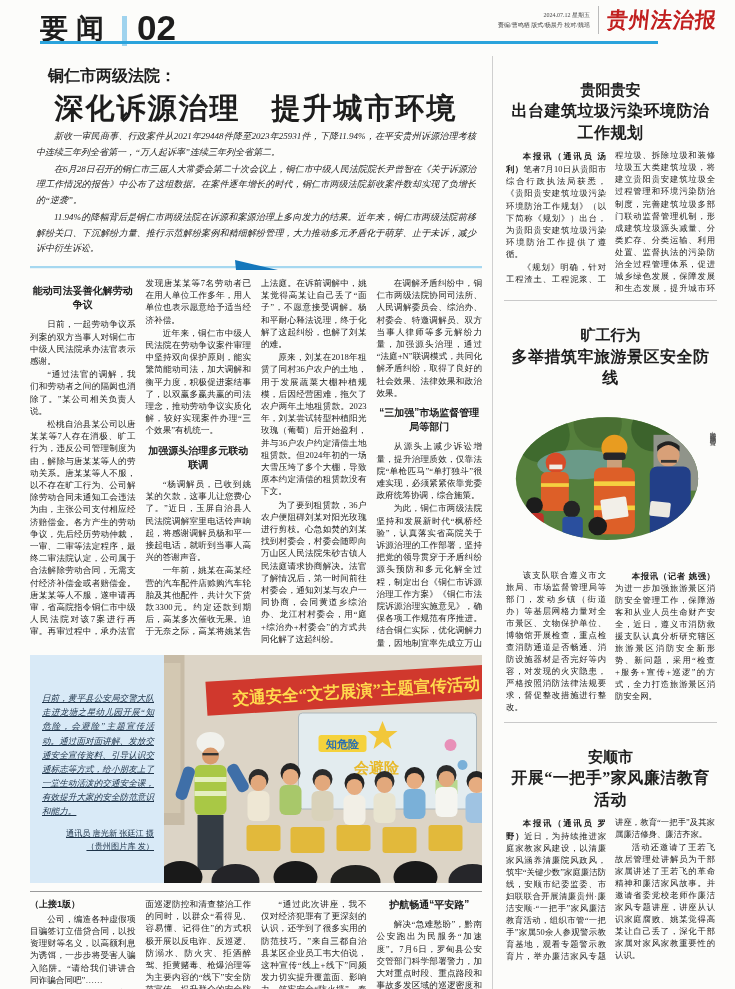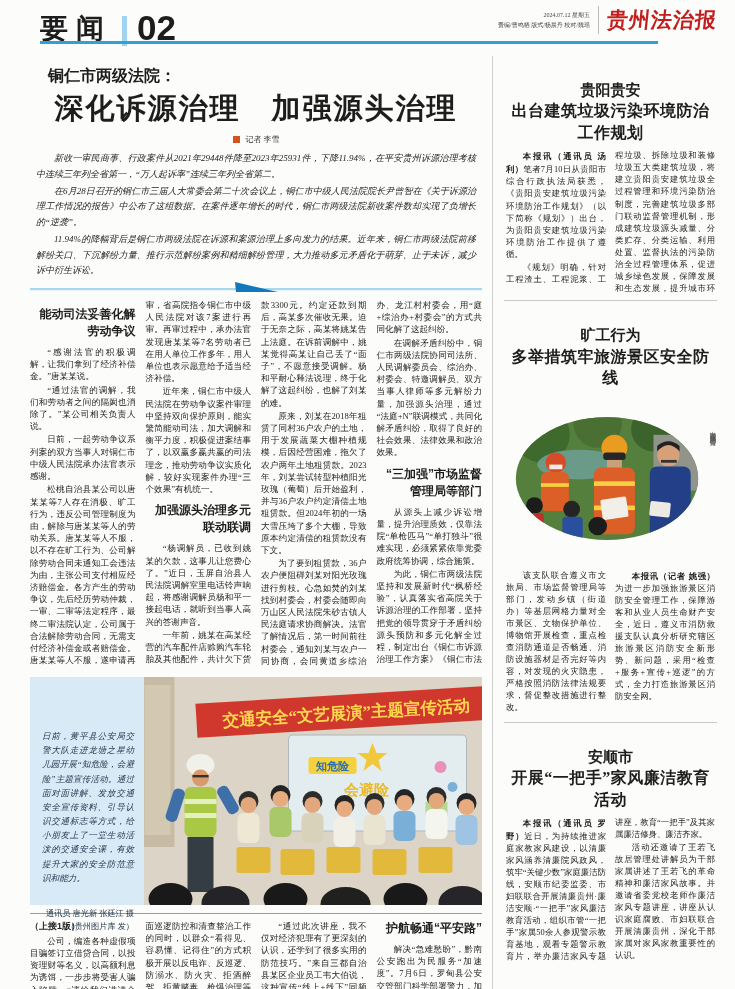--- a/index.html
+++ b/index.html
@@ -27,28 +27,28 @@
             font-size:16px; margin:10px 0 2px 18px; }
   .main-title { text-align:center; font-weight:bold; font-size:29px; letter-spacing:2px; }
   .byline { text-align:center; font-size:8px; color:#333; margin:5px 0 6px; }
   .byline-square { display:inline-block; width:7px; height:7px; background:#d4541d; vertical-align:-1px; margin-right:4px; }
   .intro { font-style:italic; font-size:9px; line-height:1.75; text-align:justify; padding:0 6px; color:#222; }
   .intro p { text-indent:2em; }
   .wave { display:block; margin:3px 0 5px; }
   .body-cols { column-count:4; column-gap:10px; height:372px; overflow:hidden;
                font-size:8.6px; line-height:1.42; text-align:justify; }
   .para { text-indent:2em; margin-bottom:1px; }
-  .subhead { font-family:"Liberation Sans","DejaVu Sans",sans-serif; font-size:12px; font-weight:bold;
-             text-align:right; margin:7px 0 6px; }
+  .subhead { font-family:"Liberation Sans","DejaVu Sans",sans-serif; font-size:10px; font-weight:bold;
+             text-align:center; margin:7px 0 6px; }
   .para b { font-family:"Liberation Sans","DejaVu Sans",sans-serif; }
   
   .photo-feature { display:flex; margin-top:6px; height:228px; }
-  .photo-caption-box { width:114px; background:#d9eaf7; padding:52px 10px 8px 12px; font-style:italic;
-                       font-size:8.6px; line-height:1.65; text-align:justify; color:#1d3349; }
-  .photo-caption-box .credit { text-align:right; margin-top:22px; font-style:normal; font-size:8.2px; }
+  .photo-caption-box { width:134px; background:#d9eaf7; padding:36px 10px 8px 12px; font-style:italic;
+                       font-size:8.6px; line-height:1.65; text-align:justify; color:#1d3349;text-decoration:underline; }
+  .photo-caption-box .credit { text-align:right; margin-top:8px; font-style:normal; font-size:8.2px; }
   .main-photo { flex:1; position:relative; overflow:hidden; }
   .main-photo svg { display:block; width:100%; height:100%; }
   .section-rule { border:none; border-top:1px solid #9a9a9a; margin:8px 0 6px; }
   
   .cont-cols { column-count:4; column-gap:10px; height:122px; overflow:hidden;
                font-size:8.6px; line-height:1.42; text-align:justify; }
   .jump-label { font-family:"Liberation Sans","DejaVu Sans",sans-serif; font-weight:bold; font-size:9px; margin-bottom:2px; }
   
   .story { padding:20px 2px 4px; }
   .story + .story { border-top:1px solid #c9c9c9; }
@@ -81,39 +81,34 @@
     <div class="masthead">贵州法治报</div>
   </div>
 </div>
 
 <div class="content">
 
   <div class="left-col">
 
     <div>
       <div class="kicker">铜仁市两级法院：</div>
-      <h1 class="main-title">深化诉源治理　加强源头治理</h1>
-      <div class="byline">
-        <span class="byline-square"></span>
-        <span>记者 李雪</span>
-      </div>
+      <h1 class="main-title">深化诉源治理　提升城市环境</h1>
       <div class="intro">
           <p class="para">新收一审民商事、行政案件从2021年29448件降至2023年25931件，下降11.94%，在平安贵州诉源治理考核中连续三年列全省第一，“万人起诉率”连续三年列全省第二。</p>
           <p class="para">在6月28日召开的铜仁市三届人大常委会第二十次会议上，铜仁市中级人民法院院长尹曾智在《关于诉源治理工作情况的报告》中公布了这组数据。在案件逐年增长的时代，铜仁市两级法院新收案件数却实现了负增长的“逆袭”。</p>
           <p class="para">11.94%的降幅背后是铜仁市两级法院在诉源和案源治理上多向发力的结果。近年来，铜仁市两级法院前移解纷关口、下沉解纷力量、推行示范解纷案例和精细解纷管理，大力推动多元矛盾化于萌芽、止于未诉，减少诉中衍生诉讼。</p>
         </div>
       <svg class="wave" width="452" height="12" viewBox="0 0 452 12">
         <rect x="0" y="6" width="452" height="2.2" fill="#a6d8f0"></rect>
         <polygon points="205,0 248,10 206,10" fill="#1577bb"></polygon>
       </svg>
       <div class="body-cols">
           <h4 class="subhead">能动司法妥善化解劳动争议</h4>
-          <p class="para">“感谢法官的积极调解，让我们拿到了经济补偿金。”唐某某说。</p>
+          <p class="para">日前，一起劳动争议系列案的双方当事人对铜仁市中级人民法院承办法官表示感谢。</p>
           <p class="para">“通过法官的调解，我们和劳动者之间的隔阂也消除了。”某公司相关负责人说。</p>
-          <p class="para">日前，一起劳动争议系列案的双方当事人对铜仁市中级人民法院承办法官表示感谢。</p>
           <p class="para">松桃自治县某公司以唐某某等7人存在消极、旷工行为，违反公司管理制度为由，解除与唐某某等人的劳动关系。唐某某等人不服，以不存在旷工行为、公司解除劳动合同未通知工会违法为由，主张公司支付相应经济赔偿金。各方产生的劳动争议，先后经历劳动仲裁，一审、二审等法定程序，最终二审法院认定，公司属于合法解除劳动合同，无需支付经济补偿金或者赔偿金。唐某某等人不服，遂申请再审，省高院指令铜仁市中级人民法院对该7案进行再审。再审过程中，承办法官发现唐某某等7名劳动者已在用人单位工作多年，用人单位也表示愿意给予适当经济补偿。</p>
           <p class="para">近年来，铜仁市中级人民法院在劳动争议案件审理中坚持双向保护原则，能实繁简能动司法，加大调解和衡平力度，积极促进案结事了，以双赢多赢共赢的司法理念，推动劳动争议实质化解，较好实现案件办理“三个效果”有机统一。</p>
           <h4 class="subhead">加强源头治理多元联动联调</h4>
           <p class="para">“杨调解员，已收到姚某的欠款，这事儿让您费心了。”近日，玉屏自治县人民法院调解室里电话铃声响起，将感谢调解员杨和平一接起电话，就听到当事人高兴的答谢声音。</p>
           <p class="para">一年前，姚某在高某经营的汽车配件店赊购汽车轮胎及其他配件，共计欠下货款3300元。约定还款到期后，高某多次催收无果。迫于无奈之际，高某将姚某告上法庭。在诉前调解中，姚某觉得高某让自己丢了“面子”，不愿意接受调解。杨和平耐心释法说理，终于化解了这起纠纷，也解了刘某的难。</p>
           <p class="para">原来，刘某在2018年租赁了同村36户农户的土地，用于发展蔬菜大棚种植规模，后因经营困难，拖欠了农户两年土地租赁款。2023年，刘某尝试转型种植阳光玫瑰（葡萄）后开始盈利，并与36户农户约定清偿土地租赁款。但2024年初的一场大雪压垮了多个大棚，导致原本约定清偿的租赁款没有下文。</p>
           <p class="para">为了要到租赁款，36户农户便阻碍刘某对阳光玫瑰进行剪枝。心急如焚的刘某找到村委会，村委会随即向万山区人民法院朱砂古镇人民法庭请求协商解决。法官了解情况后，第一时间前往村委会，通知刘某与农户一同协商，会同黄道乡综治办、龙江村村委会，用“庭+综治办+村委会”的方式共同化解了这起纠纷。</p>
           <p class="para">在调解矛盾纠纷中，铜仁市两级法院协同司法所、人民调解委员会、综治办、村委会、特邀调解员、双方当事人律师等多元解纷力量，加强源头治理，通过“法庭+N”联调模式，共同化解矛盾纠纷，取得了良好的社会效果、法律效果和政治效果。</p>
           <h4 class="subhead">“三加强”市场监督管理局等部门</h4>
           <p class="para">从源头上减少诉讼增量，提升治理质效，仅靠法院“单枪匹马”“单打独斗”很难实现，必须紧紧依靠党委政府统筹协调，综合施策。</p>
@@ -305,21 +300,21 @@
         </div>
     </div>
 
     <div class="story">
       <div class="story-title">
         <span class="t1">安顺市</span>
         <span class="t2">开展“一把手”家风廉洁教育活动</span>
       </div>
       <div class="story-text h-s3">
           <p class="para"><b>本报讯（通讯员 罗野）</b>近日，为持续推进家庭家教家风建设，以清廉家风涵养清廉院风政风，筑牢“关键少数”家庭廉洁防线，安顺市纪委监委、市妇联联合开展清廉贵州·廉洁安顺·“一把手”家风廉洁教育活动，组织市管“一把手”家属50余人参观警示教育基地，观看专题警示教育片，举办廉洁家风专题讲座，教育“一把手”及其家属廉洁修身、廉洁齐家。</p>
-          <p class="para">活动还邀请了王若飞故居管理处讲解员为干部家属讲述了王若飞的革命精神和廉洁家风故事。并邀请省委党校老师作廉洁家风专题讲座，讲座从认识家庭腐败、市妇联联合开展清廉贵州，深化干部家属对家风家教重要性的认识。</p>
+          <p class="para">活动还邀请了王若飞故居管理处讲解员为干部家属讲述了王若飞的革命精神和廉洁家风故事。并邀请省委党校老师作廉洁家风专题讲座，讲座从认识家庭腐败、姚某觉得高某让自己丢了，深化干部家属对家风家教重要性的认识。</p>
         </div>
     </div>
 
     <div class="story">
       <div class="story-title">
         <span class="t-single">黔南州法院执行局长会召开</span>
       </div>
 
     </div>
 

